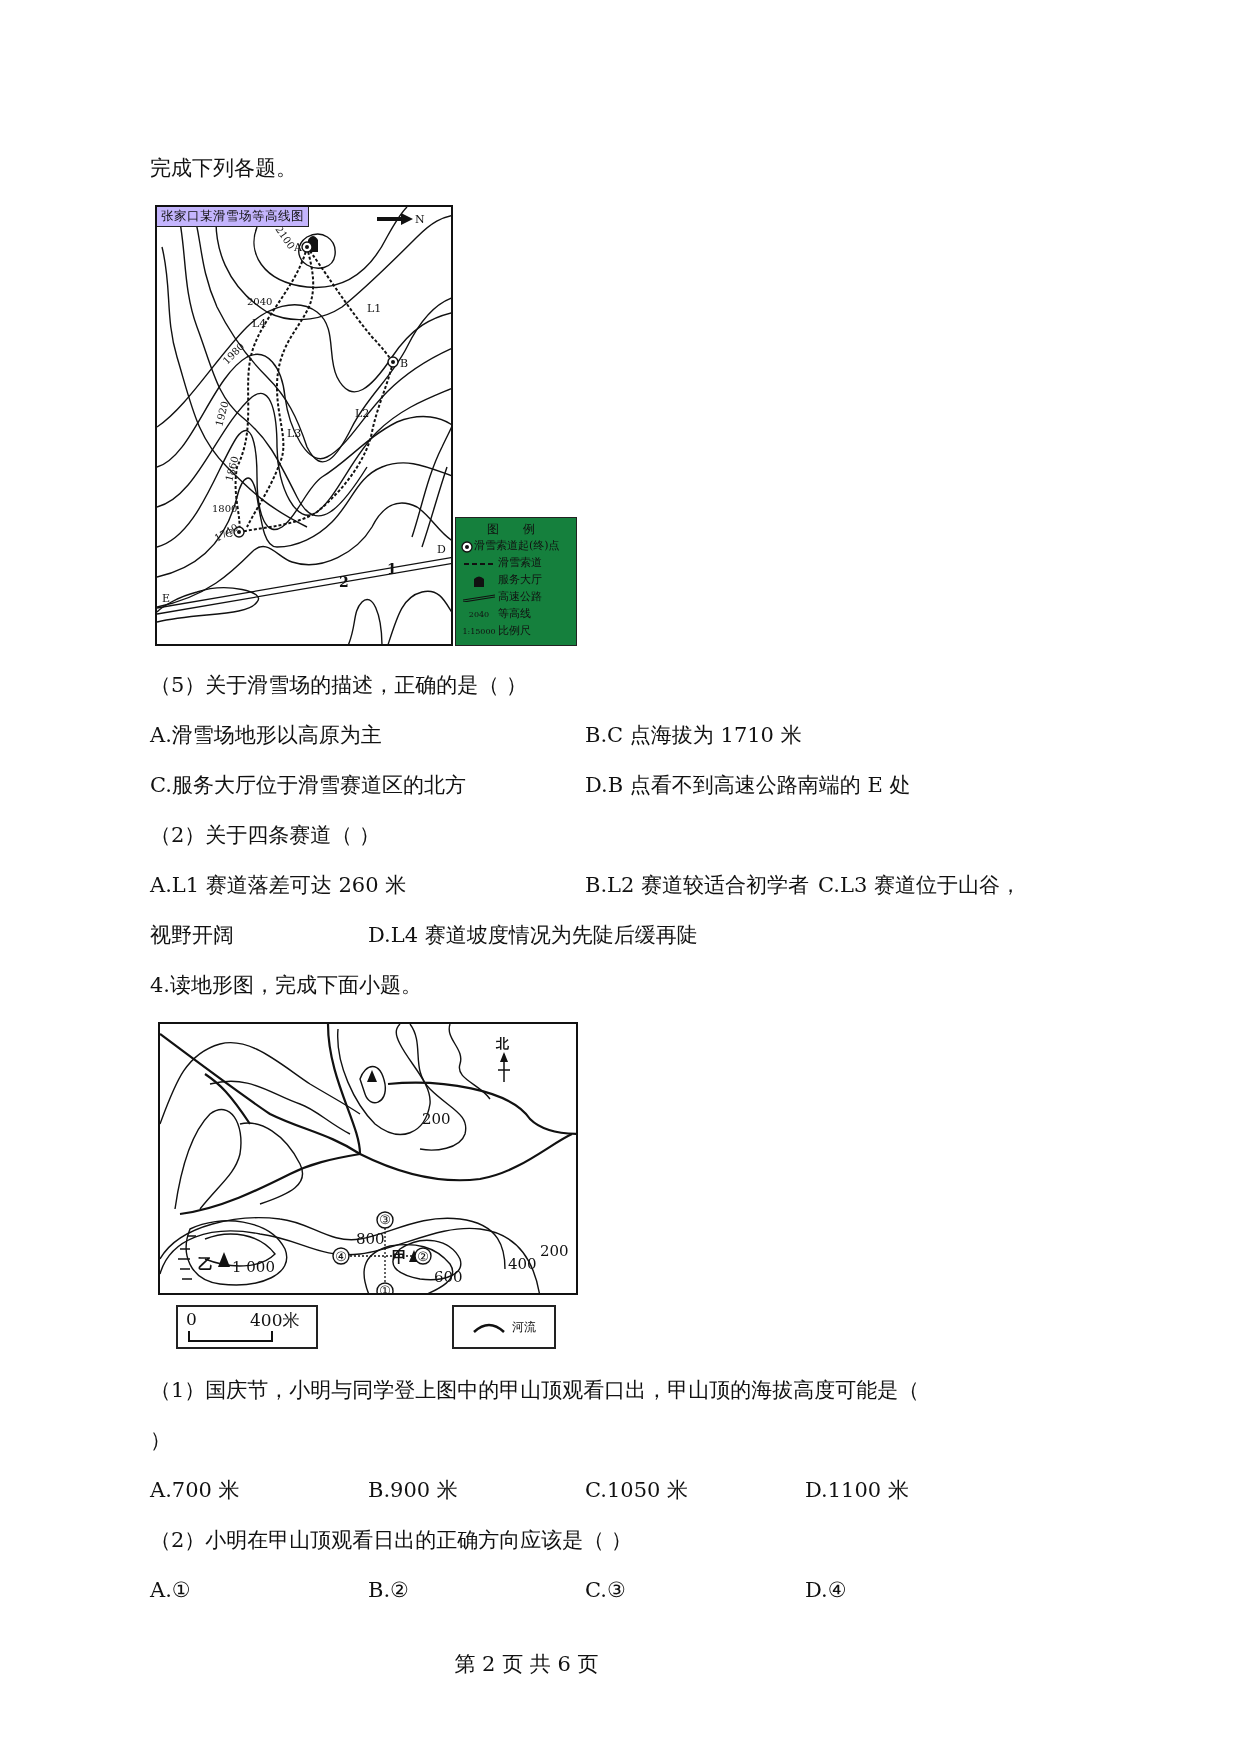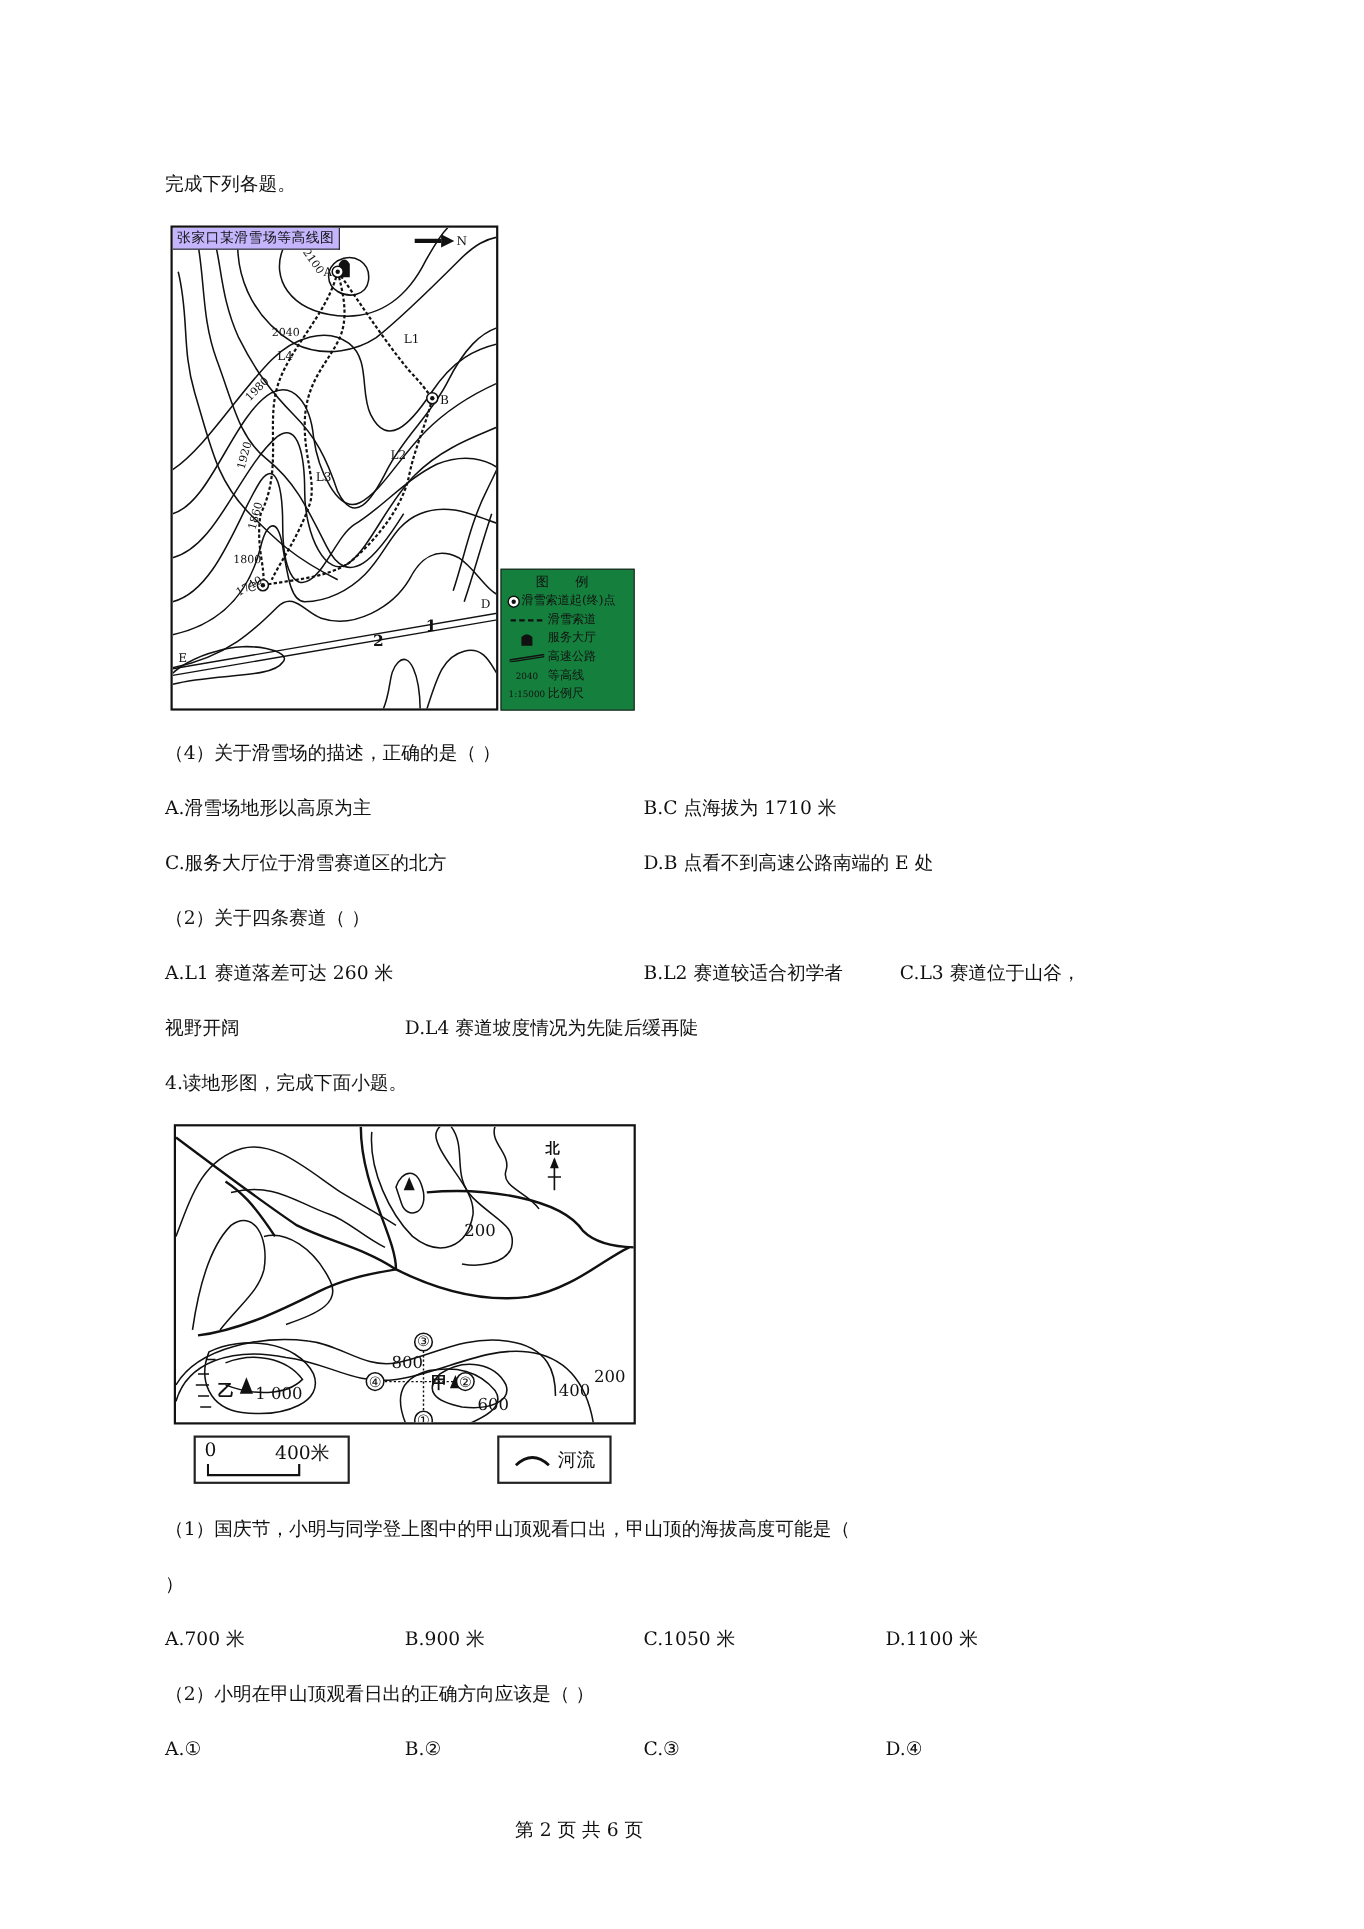--- a/index.html
+++ b/index.html
@@ -1,33 +1,33 @@
 <!DOCTYPE html>
 <html><head>
 <meta charset="utf-8">
 <style>
   html, body { margin: 0; padding: 0; background: #ffffff; }
   body { width: 1240px; height: 1754px; position: relative; overflow: hidden;
          font-family: "DejaVu Serif", "Liberation Serif", serif; color: #111; }
-  .line { position: absolute; font-size: 17px; line-height: 28px; white-space: nowrap; }
+  .line { position: absolute; font-size: 21px; line-height: 28px; white-space: nowrap; }
   .map1 { position: absolute; left: 155px; top: 205px; width: 298px; height: 441px;
           border: 2px solid #111; box-sizing: border-box; overflow: hidden; background: #fff; }
   .map1-title { position: absolute; left: 0; top: 0; border-right: 1.5px solid #222; border-bottom: 1.5px solid #222;
           font-size: 12.5px; padding: 1px 4px; background: #c4b5fd; letter-spacing: 0.5px; }
   .legend1 { position: absolute; left: 455px; top: 517px; width: 122px; height: 129px;
           border: 1.5px solid #222; box-sizing: border-box; font-size: 11px; background: #15803d; }
   .legend1 .lg-title { text-align: center; margin-top: 3px; letter-spacing: 10px; font-size: 12px; }
   .legend1 .lg-row { display: flex; height: 17px; padding-left: 4px; }
   .legend1 .lg-sym { width: 38px; display: flex; align-items: center; justify-content: center; font-size: 8px; }
   .map2 { position: absolute; left: 158px; top: 1022px; width: 420px; height: 273px;
           border: 2px solid #111; box-sizing: border-box; overflow: hidden; background: #fff; }
   .scalebox { position: absolute; left: 176px; top: 1305px; width: 142px; height: 44px;
           border: 2px solid #222; box-sizing: border-box; font-size: 17px; }
   .riverbox { position: absolute; left: 452px; top: 1305px; width: 104px; height: 44px;
-          border: 2px solid #222; box-sizing: border-box; font-size: 17px; display: flex; align-items: center; justify-content: center; gap: 6px; }
+          border: 2px solid #222; box-sizing: border-box; font-size: 12px; display: flex; align-items: center; justify-content: center; gap: 6px; }
   svg text { font-family: "DejaVu Serif", "Liberation Serif", serif; }
 </style>
 </head>
 <body>
 
 <div class="line" style="left:150px; top:154px;">完成下列各题。</div>
 
 <div class="map1">
   <svg width="298" height="441" viewBox="0 0 298 441">
     <g fill="none" stroke="#111" stroke-width="1.4">
@@ -150,21 +150,21 @@
   <div class="lg-row">
     <span class="lg-sym">2040</span>
     <span>等高线</span>
   </div>
   <div class="lg-row">
     <span class="lg-sym">1:15000</span>
     <span>比例尺</span>
   </div>
 </div>
 
-<div class="line" style="left:150px; top:671px;">（4）关于滑雪场的描述，正确的是（    ）</div>
+<div class="line" style="left:150px; top:671px;">（5）关于滑雪场的描述，正确的是（    ）</div>
 <div class="line" style="left:150px; top:721px;">A.滑雪场地形以高原为主</div>
 <div class="line" style="left:585px; top:721px;">B.C 点海拔为 1710 米</div>
 <div class="line" style="left:150px; top:771px;">C.服务大厅位于滑雪赛道区的北方</div>
 <div class="line" style="left:585px; top:771px;">D.B 点看不到高速公路南端的 E 处</div>
 
 <div class="line" style="left:150px; top:821px;">（2）关于四条赛道（    ）</div>
 <div class="line" style="left:150px; top:871px;">A.L1 赛道落差可达 260 米</div>
 <div class="line" style="left:585px; top:871px;">B.L2 赛道较适合初学者</div>
 <div class="line" style="left:818px; top:871px;">C.L3 赛道位于山谷，</div>
 <div class="line" style="left:150px; top:921px;">视野开阔</div>

